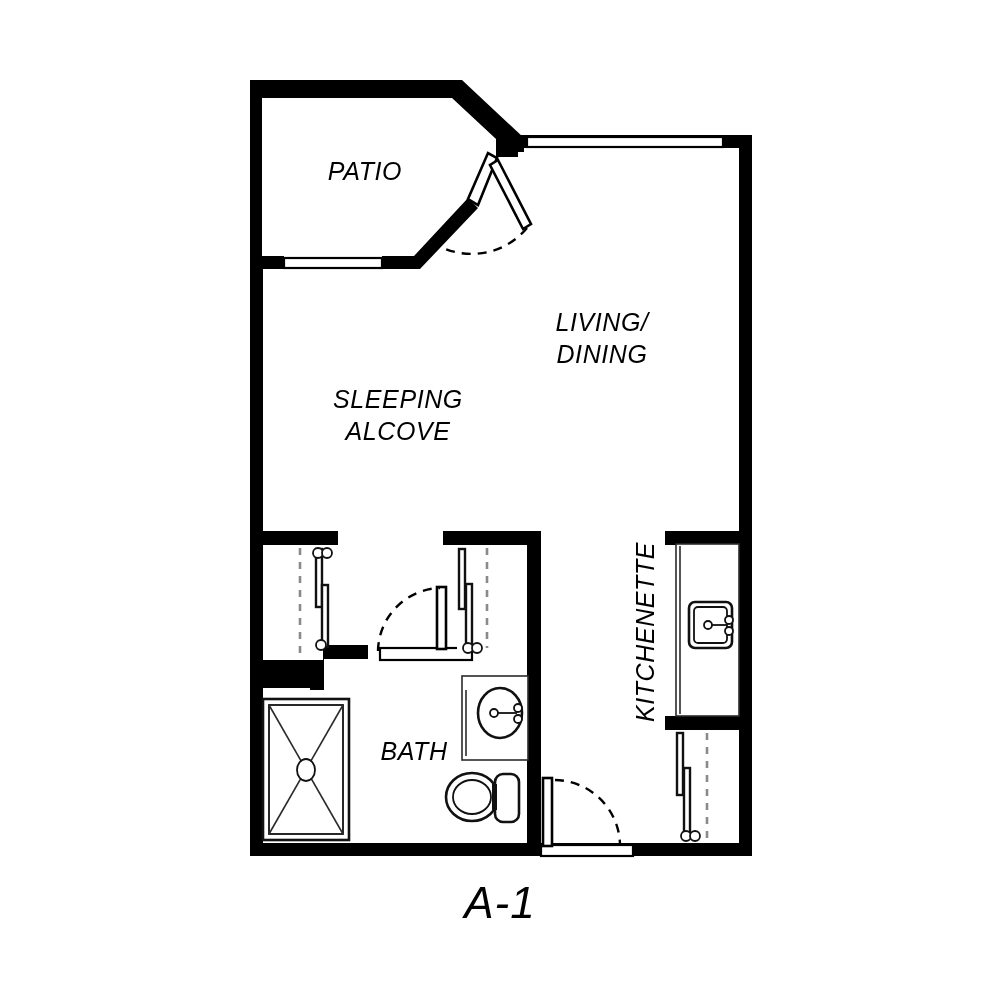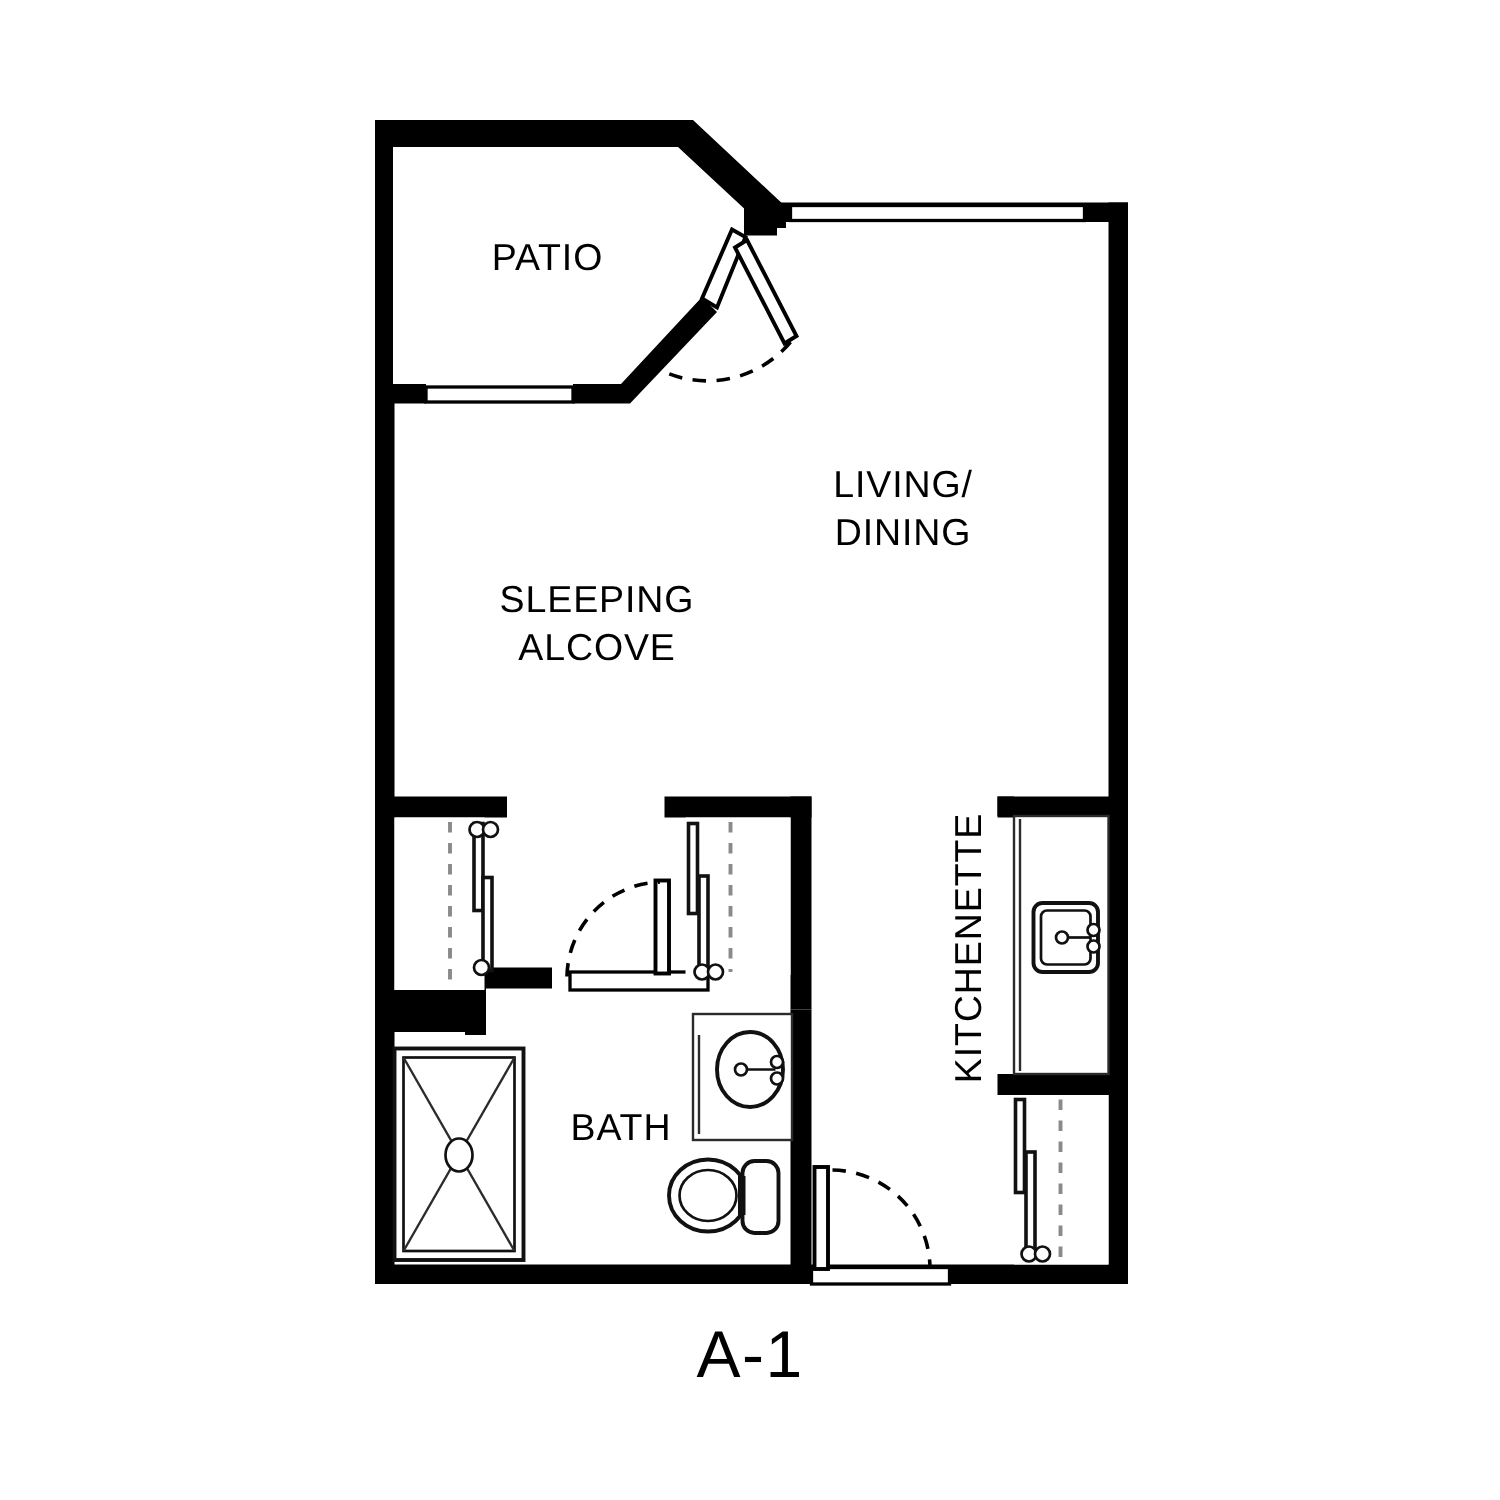--- a/index.html
+++ b/index.html
@@ -11,20 +11,21 @@
     width: 1000px;
     height: 1000px;
     font-family: "Liberation Sans", sans-serif;
     overflow: hidden;
   }
   #floorplan-root {
     position: relative;
     width: 1000px;
     height: 1000px;
     background: #ef4444;
+    font-style: italic;
   }
   svg#plan-svg {
     display: block;
     width: 1000px;
     height: 1000px;
   }
   .wall      { fill: #000000; }
   .room-fill { fill: #ffffff; }
   .opening   { fill: #ffffff; stroke: #000000; stroke-width: 2.2; }
   .hairline  { fill: none; stroke: #2b2b2b; stroke-width: 1.6; }

